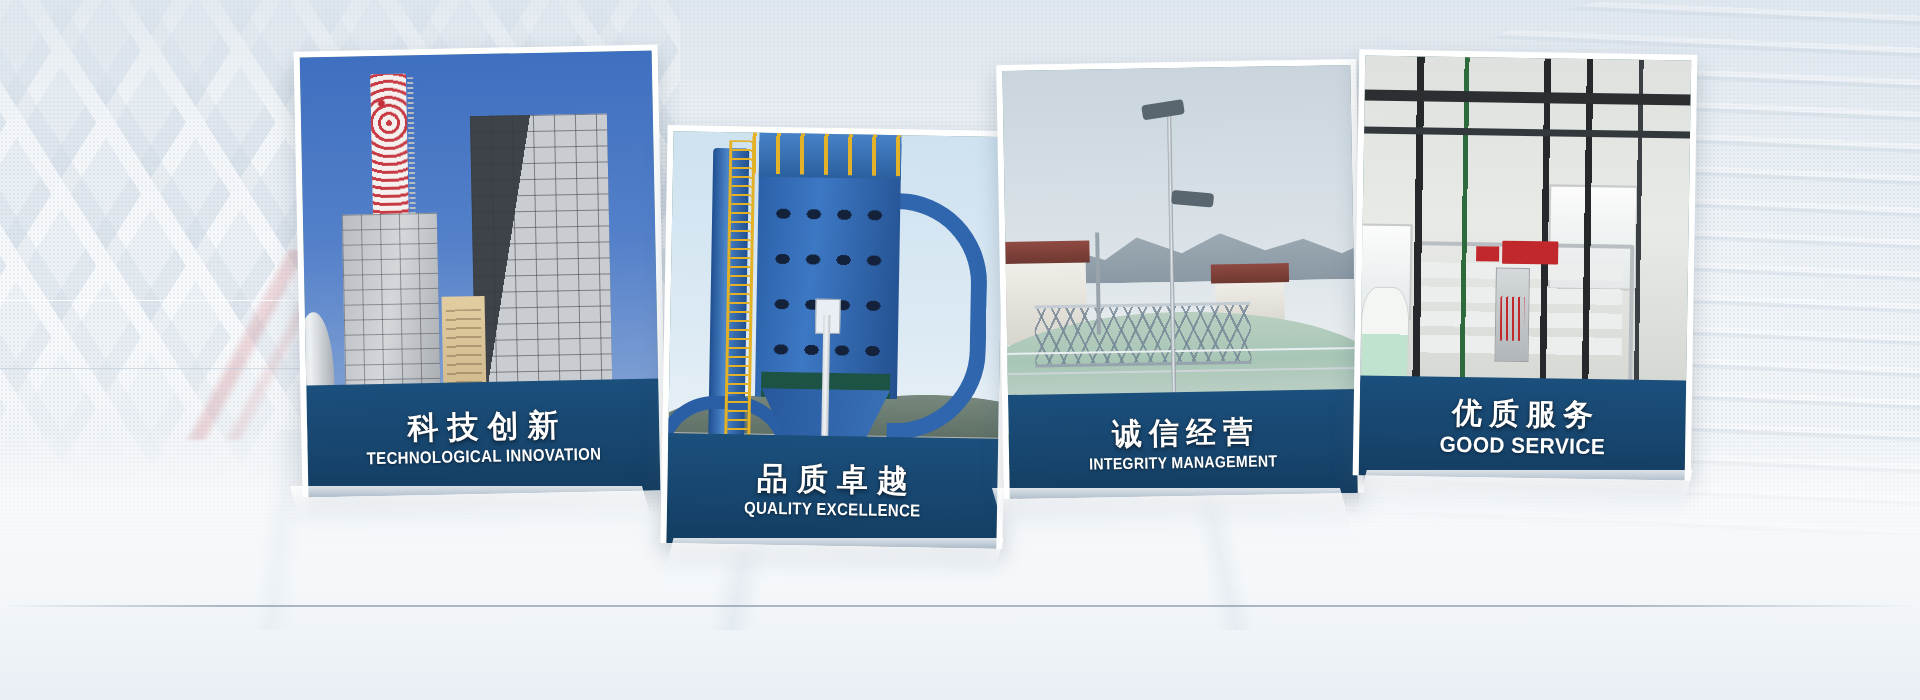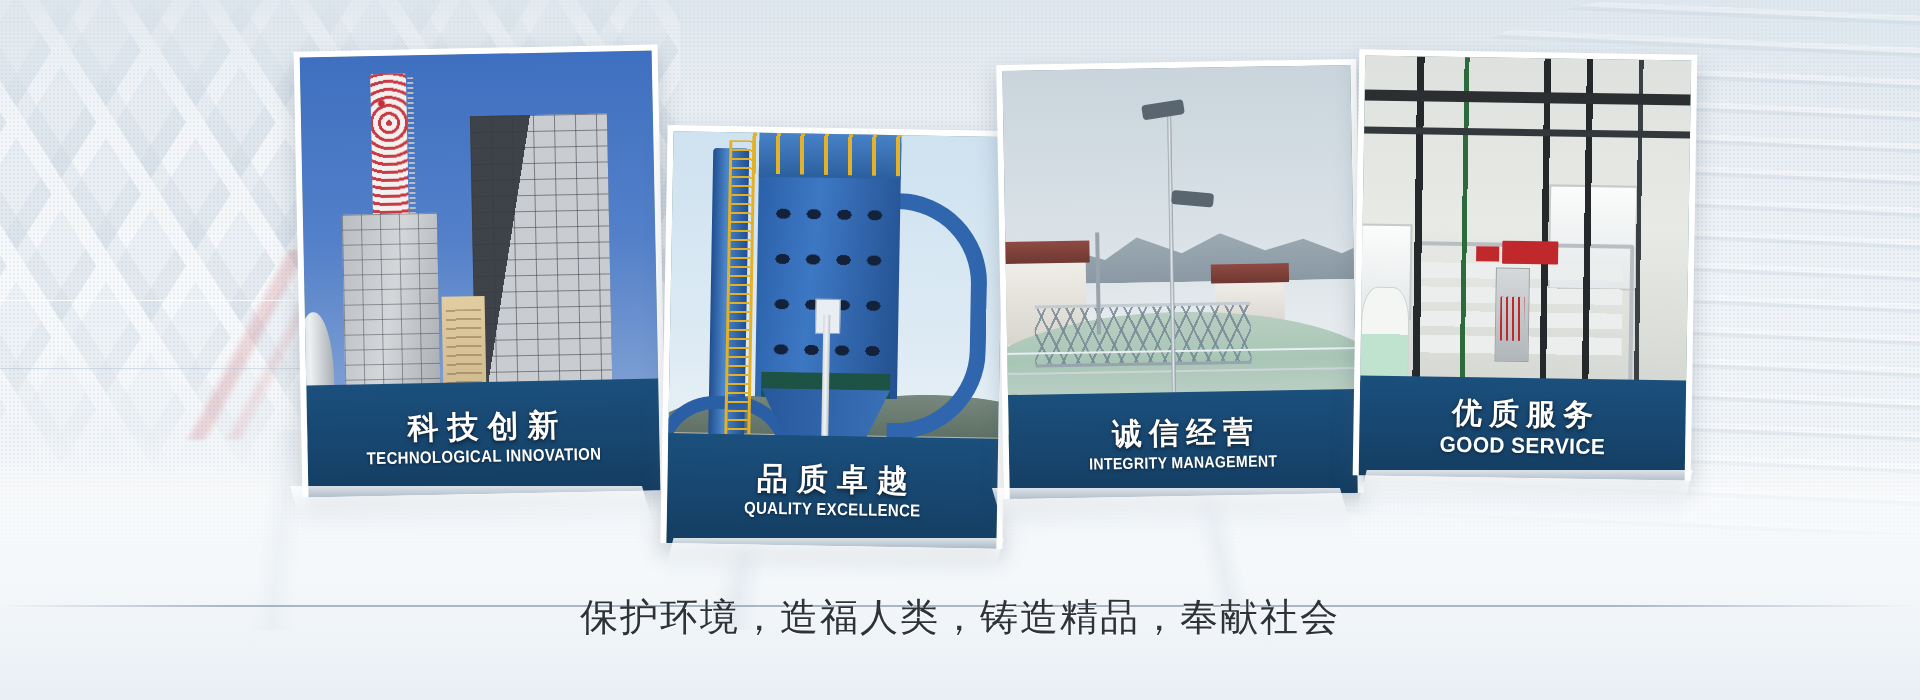--- a/index.html
+++ b/index.html
@@ -384,15 +384,14 @@
         </div>
       </div>
     </div>
 
     <div class="reflect" style="left:300px;top:486px;width:352px;height:70px;transform:skewX(16deg);"></div>
     <div class="reflect" style="left:666px;top:538px;width:330px;height:60px;transform:skewX(-14deg);"></div>
     <div class="reflect" style="left:1002px;top:488px;width:348px;height:70px;transform:skewX(16deg);"></div>
     <div class="reflect" style="left:1358px;top:470px;width:326px;height:70px;transform:skewX(-14deg);"></div>
   </div>
 
-  <div id="tagline">保护环境，造福人类，铸造精品，奉献社会</div>
 
 </div>
 
 </body></html>

